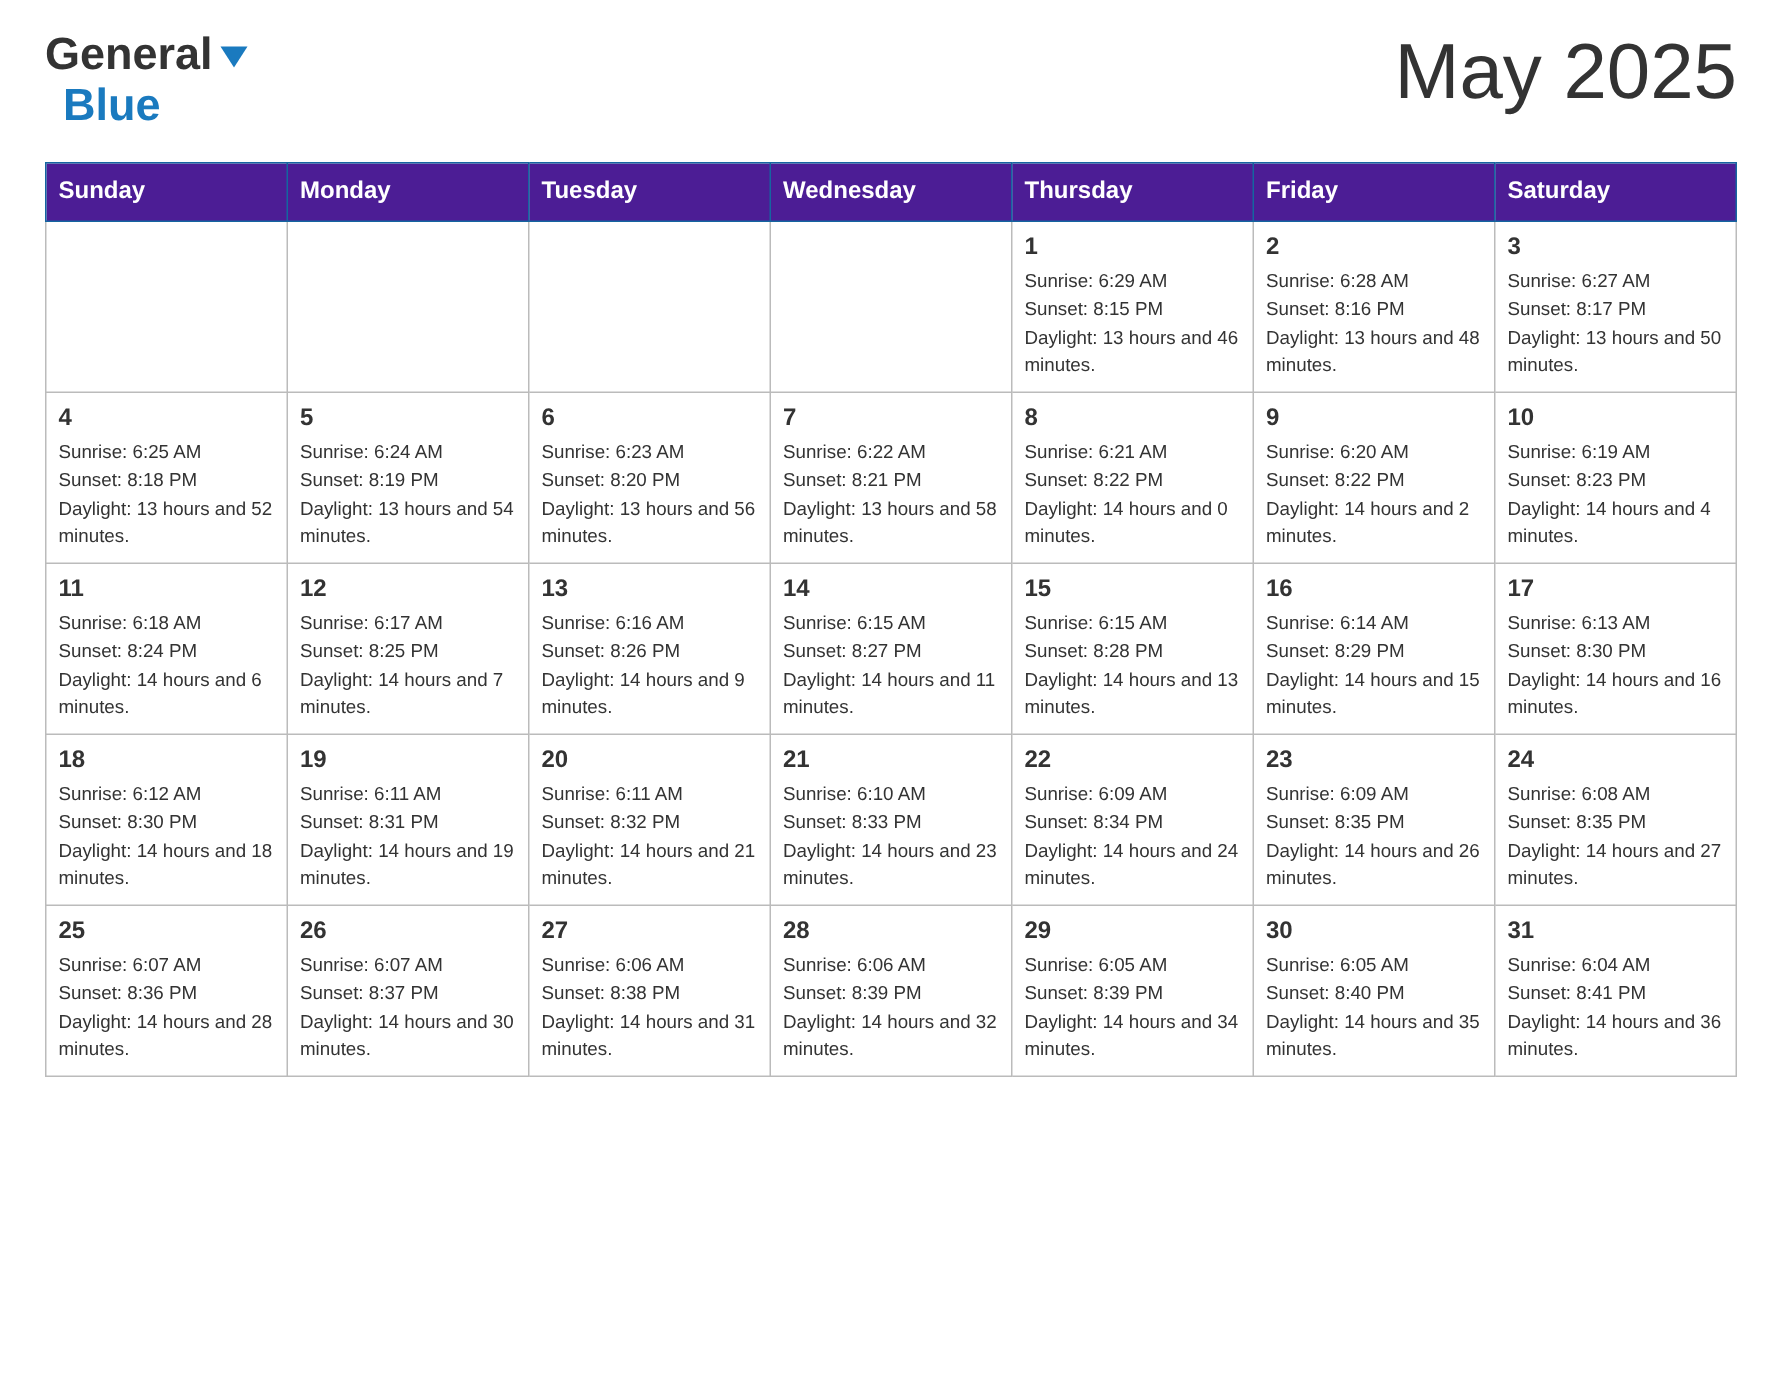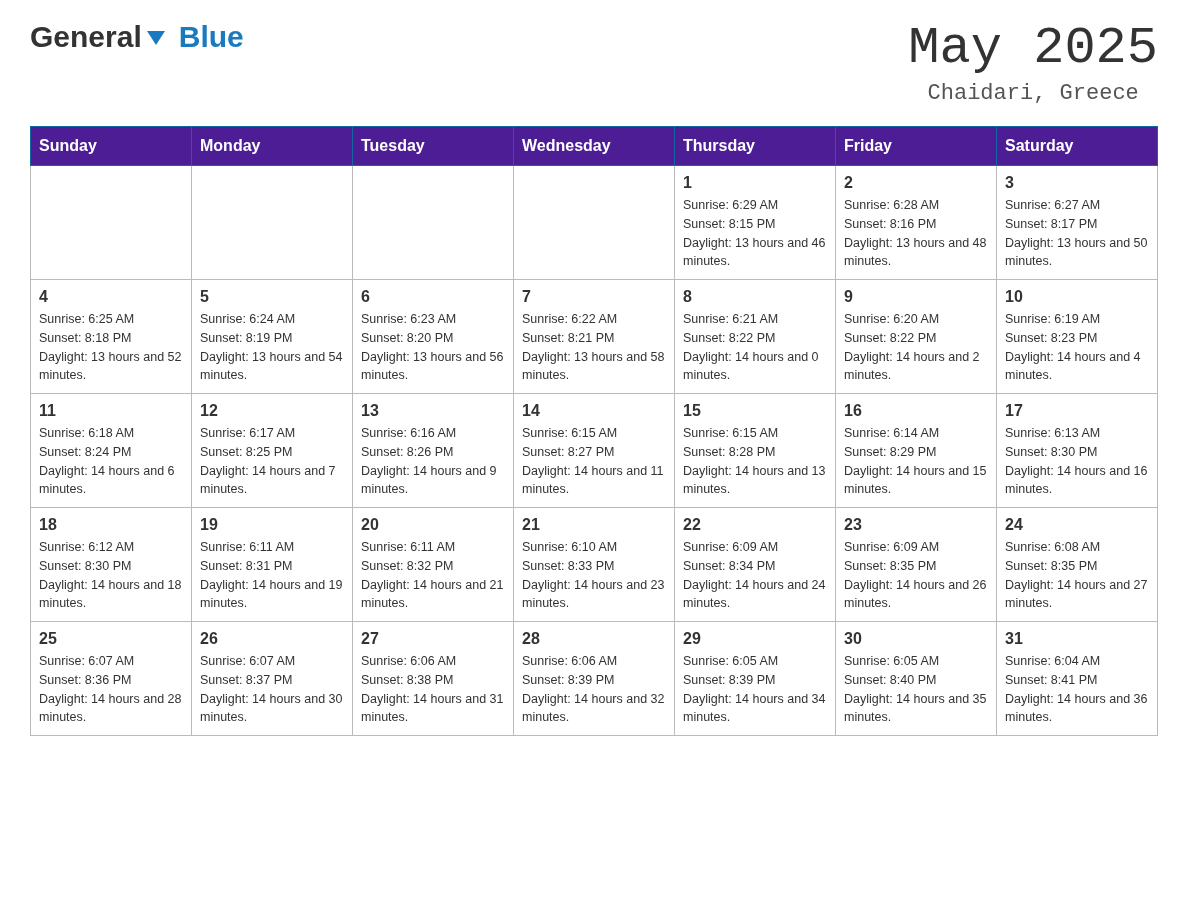--- a/index.html
+++ b/index.html
@@ -12,26 +12,25 @@
       padding: 20px 30px;
     }
     .header {
       display: flex;
       justify-content: space-between;
       align-items: flex-start;
       margin-bottom: 20px;
     }
     .logo {
       display: flex;
-      flex-direction: row;
+      flex-direction: column;
       align-items: flex-start;
     }
     .title-section {
-      text-align: center;
-      font-family: Liberation Mono, monospace;
+      text-align: left;
     }
     .month-title {
       font-size: 52px;
       font-weight: normal;
       color: #333;
       line-height: 1.1;
     }
     .location {
       font-size: 22px;
       color: #555;
@@ -89,21 +88,20 @@
       <svg width="22" height="22" viewBox="0 0 22 22" style="margin-left:3px;margin-top:2px;">
         <polygon points="2,4 20,4 11,18" fill="#1a7abf"></polygon>
       </svg>
     </div>
     <div style="margin-left:12px;">
       <span style="font-size:30px;font-weight:bold;color:#1a7abf;">Blue</span>
     </div>
   </div>
   <div class="title-section">
     <div class="month-title">May 2025</div>
-    <div class="location">Chaidari, Greece</div>
   </div>
 </div>
 
 <table class="calendar">
   <thead>
     <tr>
       <th>Sunday</th>
       <th>Monday</th>
       <th>Tuesday</th>
       <th>Wednesday</th>

